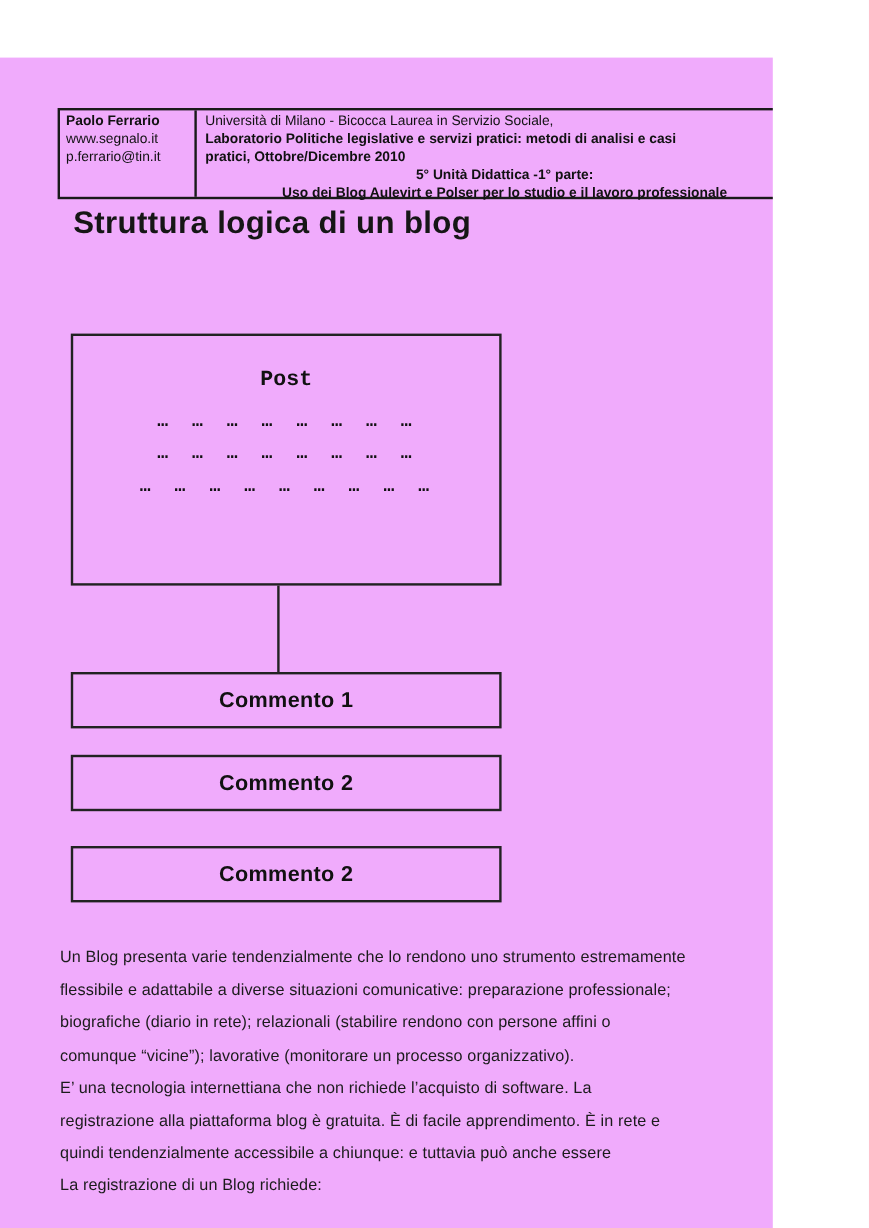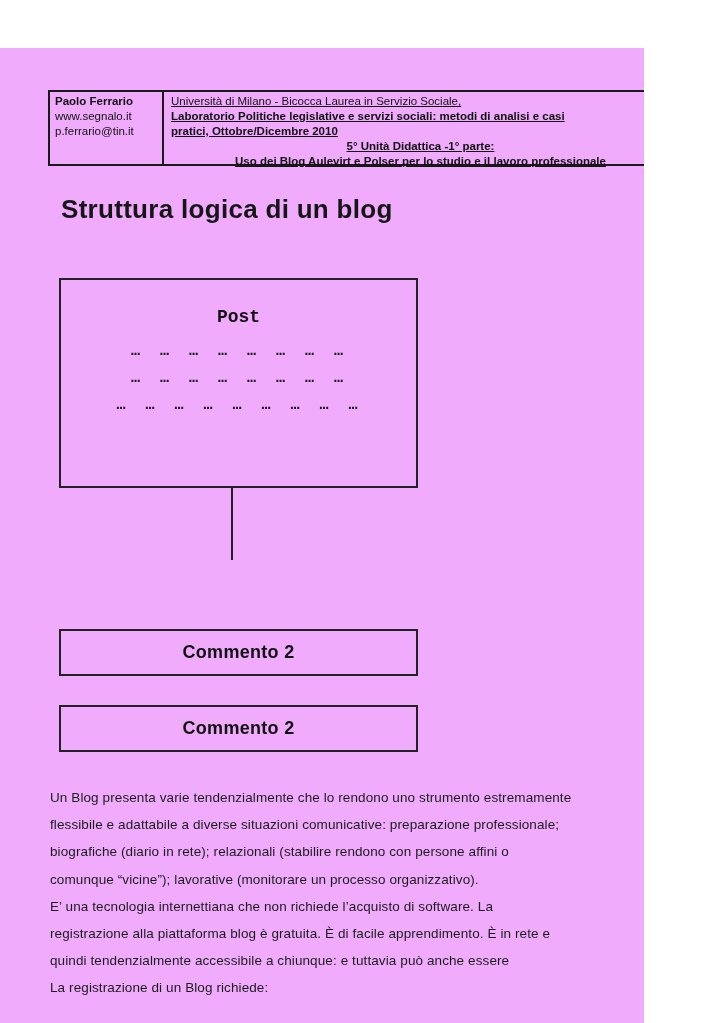--- a/index.html
+++ b/index.html
@@ -29,29 +29,28 @@
   .header-left {
     width: 114px;
     border-right: 2px solid #1a1a1a;
     padding: 2px 5px;
     flex: none;
   }
   .header-left .bold { font-weight: bold; }
   .header-right {
     flex: 1;
     padding: 2px 3px 0 7px;
-    text-decoration: underline;
   }
   .header-right .bold { font-weight: bold; }
   .header-right .right { text-align: center; font-weight: bold; }
 
   
   .page-title {
     position: absolute;
-    left: 61px; top: 146px;
+    left: 61px; top: 122px;
     font-size: 26px;
     font-weight: bold;
     color: #161616;
     letter-spacing: 0.3px;
     white-space: nowrap;
   }
 
   
   .post-box {
     position: absolute;
@@ -132,40 +131,43 @@
 <div class="page">
 
   <div class="header-table">
     <div class="header-left">
       <div class="bold">Paolo Ferrario</div>
       <div>www.segnalo.it</div>
       <div>p.ferrario@tin.it</div>
     </div>
     <div class="header-right">
       <div>Università di Milano - Bicocca Laurea in Servizio Sociale,</div>
-      <div class="bold">Laboratorio Politiche legislative e servizi sociali: metodi di analisi e casi</div>
+      <div class="bold">Laboratorio Politiche legislative e servizi pratici: metodi di analisi e casi</div>
       <div class="bold">pratici, Ottobre/Dicembre 2010</div>
       <div class="right">5° Unità Didattica -1° parte:</div>
       <div class="right">Uso dei Blog Aulevirt e Polser per lo studio e il lavoro professionale</div>
     </div>
   </div>
 
   <div class="page-title">Struttura logica di un blog</div>
 
   <div class="post-box">
     <div class="post-title">Post</div>
     <div class="dotted-lines">
       <div class="dotted-line">… … … … … … … …</div>
       <div class="dotted-line">… … … … … … … …</div>
       <div class="dotted-line">… … … … … … … … …</div>
     </div>
   </div>
 
   <div class="connector"></div>
 
+  <div class="comment-box c1">
+    <span class="comment-label">Commento 1</span>
+  </div>
   <div class="comment-box c2">
     <span class="comment-label">Commento 2</span>
   </div>
   <div class="comment-box c3">
     <span class="comment-label">Commento 2</span>
   </div>
 
   <div class="body-text">
     <div class="body-line">Un Blog presenta varie tendenzialmente che lo rendono uno strumento estremamente</div>
     <div class="body-line">flessibile e adattabile a diverse situazioni comunicative: preparazione professionale;</div>

